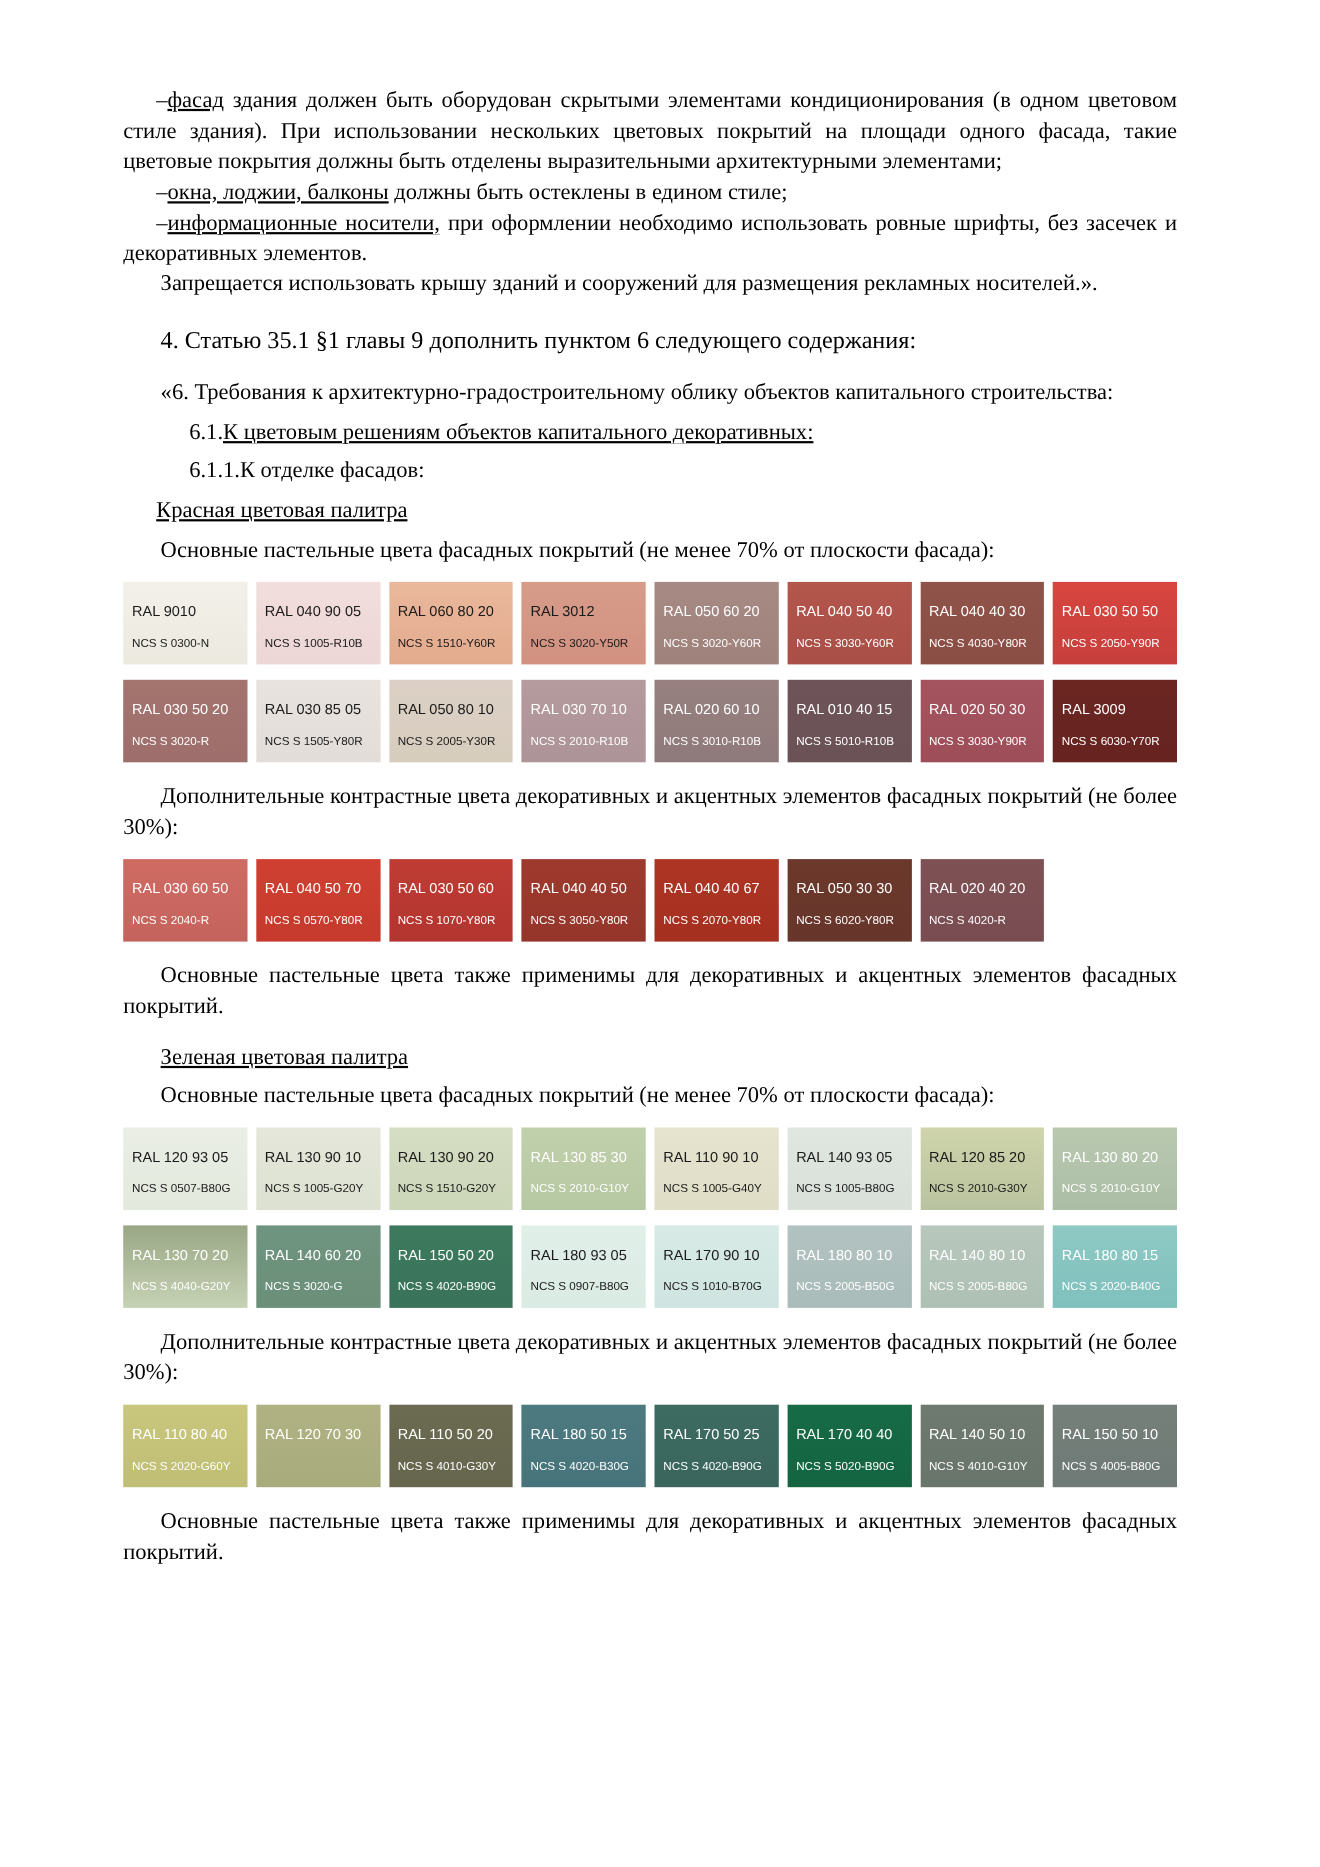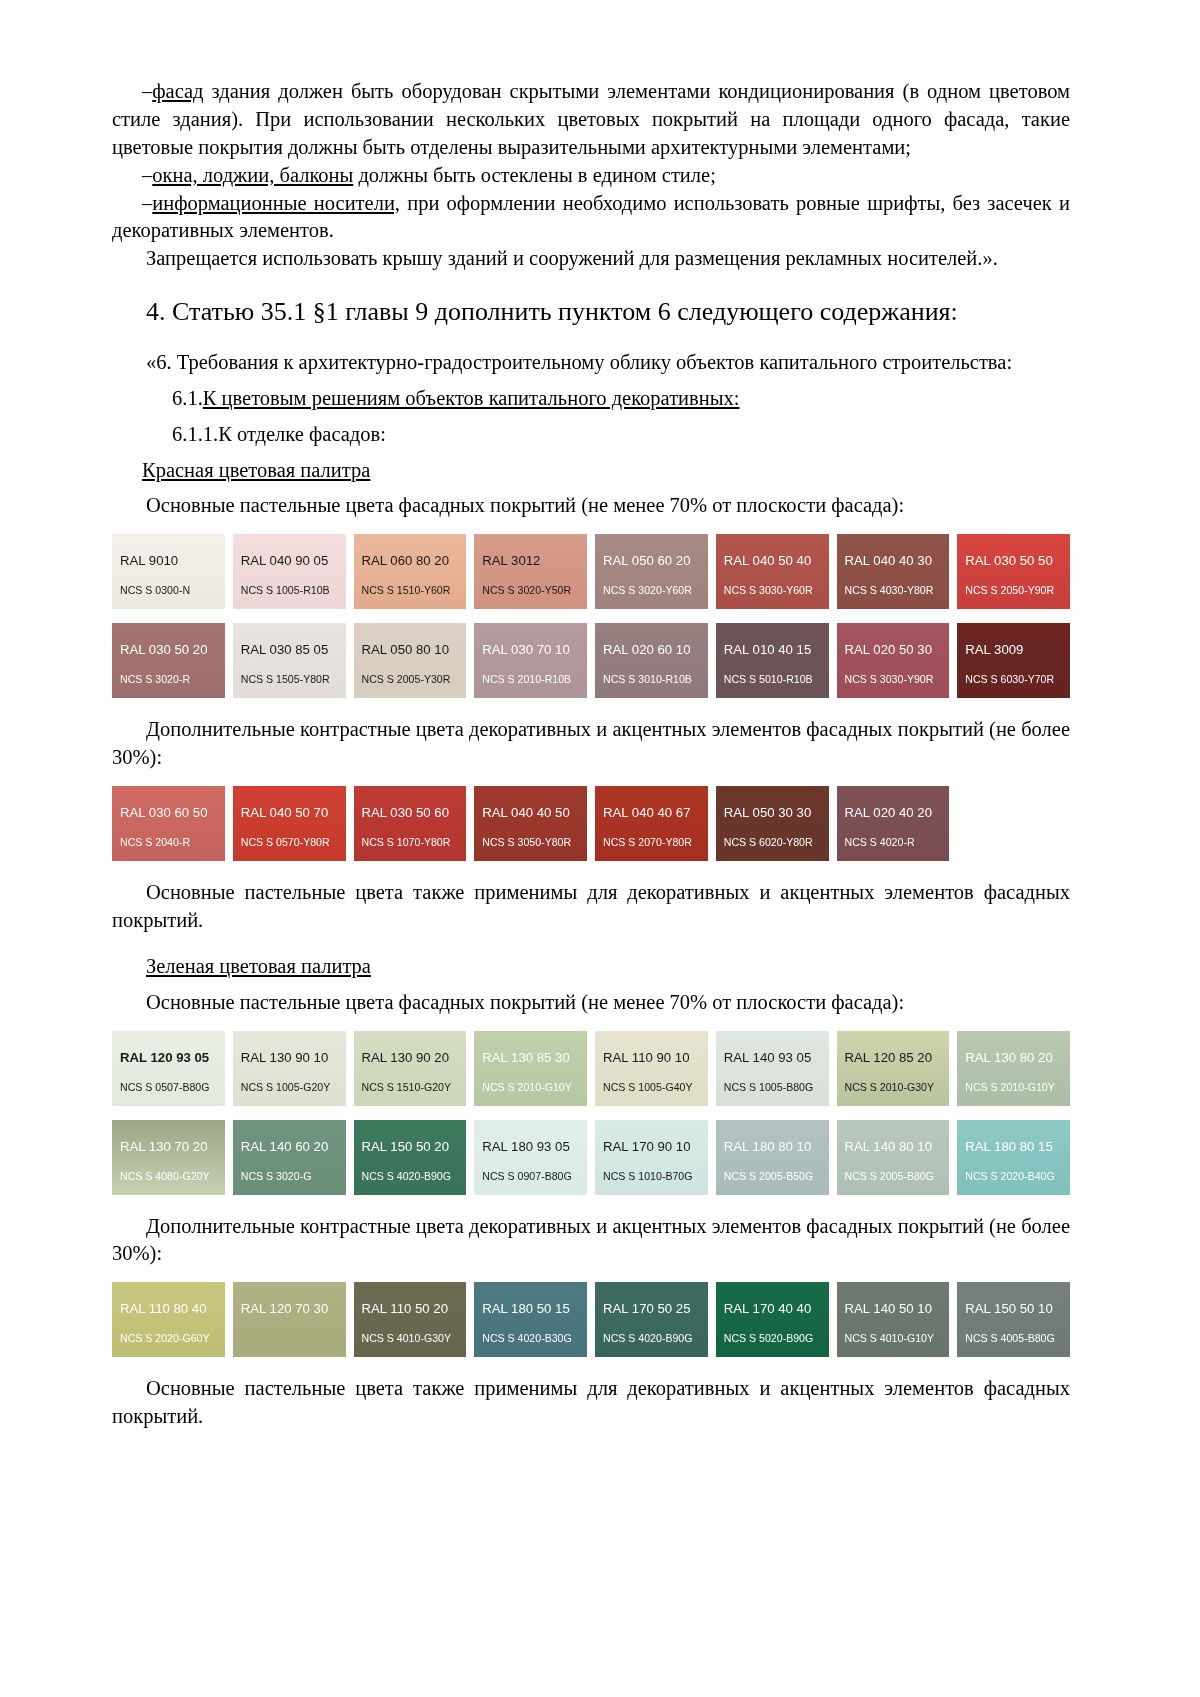--- a/index.html
+++ b/index.html
@@ -29,21 +29,21 @@
   }
   p.ind {
     text-indent: 34px;
   }
   p.hang {
     text-indent: 30px;
   }
   .u { text-decoration: underline; }
   .heading-num {
     margin: 22px 0 0 0;
-    font-size: 26px;
+    font-size: 22px;
     text-indent: 34px;
     text-align: left;
     line-height: 1.3;
   }
   .para-gap { margin-top: 20px; }
   .small-gap { margin-top: 8px; }
   .sec-num {
     display: inline-block;
     min-width: 52px;
   }
@@ -216,21 +216,21 @@
     </div>
 
   <p class="ind bottom-note">Основные пастельные цвета также применимы для декоративных и акцентных элементов фасадных покрытий.</p>
 
   <p class="pal-head"><span class="u">Зеленая цветовая палитра</span></p>
 
   <p class="palette-title">Основные пастельные цвета фасадных покрытий (не менее 70% от плоскости фасада):</p>
 
   <div class="grid" id="green-row1">
       <div class="sw" style="background: linear-gradient(rgb(234, 238, 229) 0%, rgb(227, 233, 221) 100%);">
-        <span class="ral" style="color: rgb(26, 26, 26); font-weight: bold;">RAL 120 93 05</span>
+        <span class="ral" style="color: rgb(26, 26, 26);">RAL 120 93 05</span>
         <span class="ncs" style="color: rgb(26, 26, 26);">NCS S 0507-B80G</span>
       </div>
       <div class="sw" style="background: linear-gradient(rgb(228, 231, 217) 0%, rgb(221, 225, 210) 100%);">
         <span class="ral" style="color: rgb(26, 26, 26);">RAL 130 90 10</span>
         <span class="ncs" style="color: rgb(26, 26, 26);">NCS S 1005-G20Y</span>
       </div>
       <div class="sw" style="background: linear-gradient(rgb(213, 221, 194) 0%, rgb(204, 214, 185) 100%);">
         <span class="ral" style="color: rgb(26, 26, 26);">RAL 130 90 20</span>
         <span class="ncs" style="color: rgb(26, 26, 26);">NCS S 1510-G20Y</span>
       </div>
@@ -251,21 +251,21 @@
         <span class="ncs" style="color: rgb(26, 26, 26);">NCS S 2010-G30Y</span>
       </div>
       <div class="sw" style="background: linear-gradient(rgb(185, 201, 176) 0%, rgb(172, 189, 166) 100%);">
         <span class="ral" style="color: rgb(255, 255, 255);">RAL 130 80 20</span>
         <span class="ncs" style="color: rgb(255, 255, 255);">NCS S 2010-G10Y</span>
       </div>
     </div>
   <div class="grid" id="green-row2">
       <div class="sw" style="background: linear-gradient(rgb(154, 167, 133) 0%, rgb(198, 210, 180) 100%);">
         <span class="ral" style="color: rgb(255, 255, 255);">RAL 130 70 20</span>
-        <span class="ncs" style="color: rgb(255, 255, 255);">NCS S 4080-G20Y</span>
+        <span class="ncs" style="color: rgb(255, 255, 255);">NCS S 4040-G20Y</span>
       </div>
       <div class="sw" style="background: linear-gradient(rgb(111, 148, 127) 0%, rgb(107, 143, 121) 100%);">
         <span class="ral" style="color: rgb(255, 255, 255);">RAL 140 60 20</span>
         <span class="ncs" style="color: rgb(255, 255, 255);">NCS S 3020-G</span>
       </div>
       <div class="sw" style="background: linear-gradient(rgb(61, 122, 93) 0%, rgb(57, 115, 90) 100%);">
         <span class="ral" style="color: rgb(255, 255, 255);">RAL 150 50 20</span>
         <span class="ncs" style="color: rgb(255, 255, 255);">NCS S 4020-B90G</span>
       </div>
       <div class="sw" style="background: linear-gradient(rgb(225, 239, 233) 0%, rgb(218, 235, 228) 100%);">

